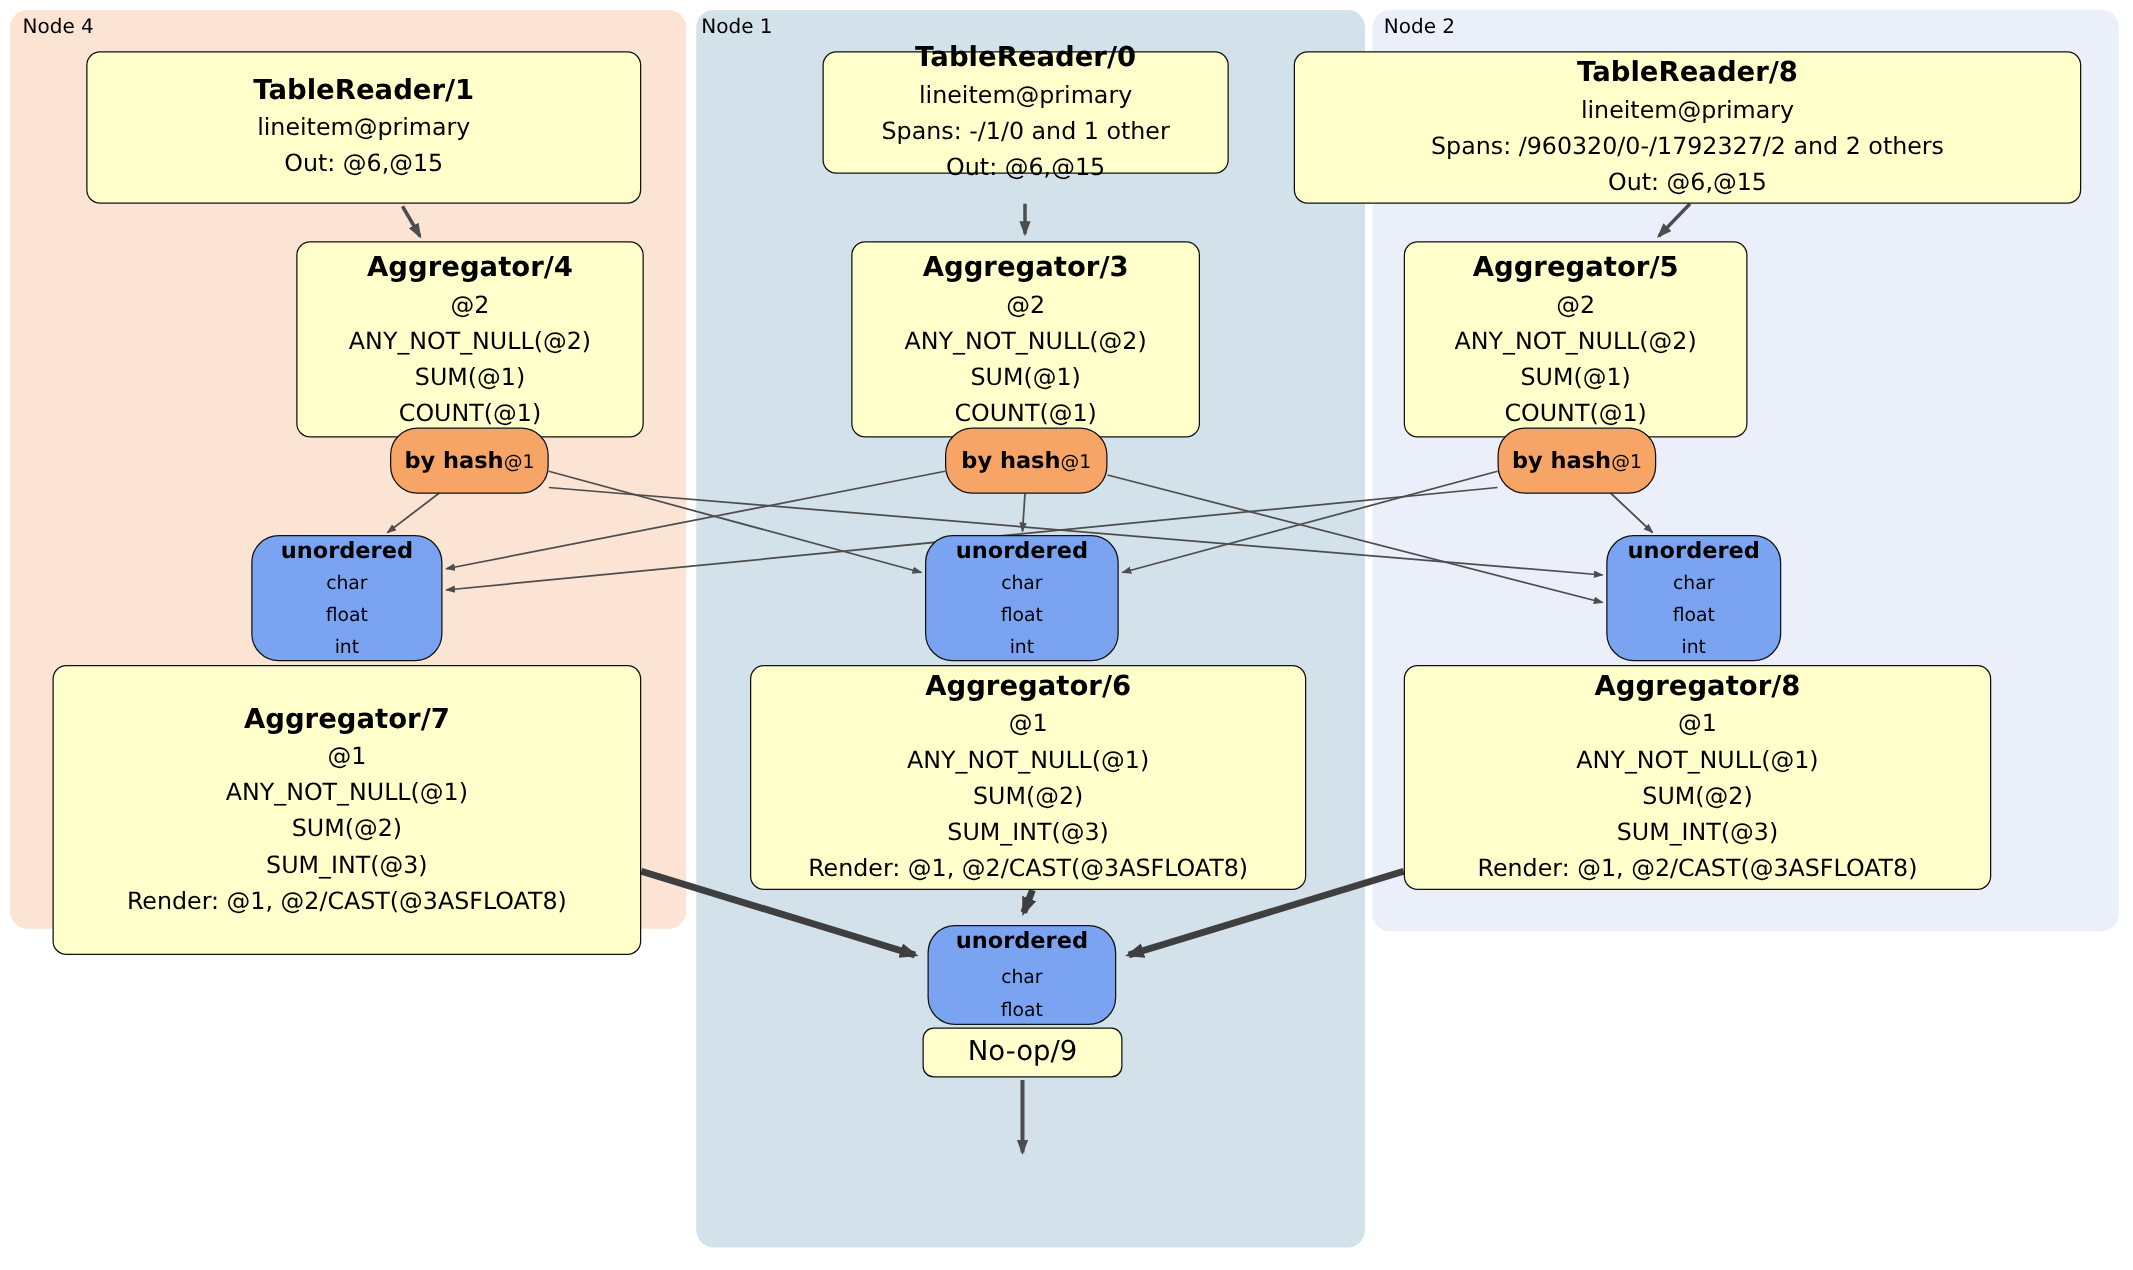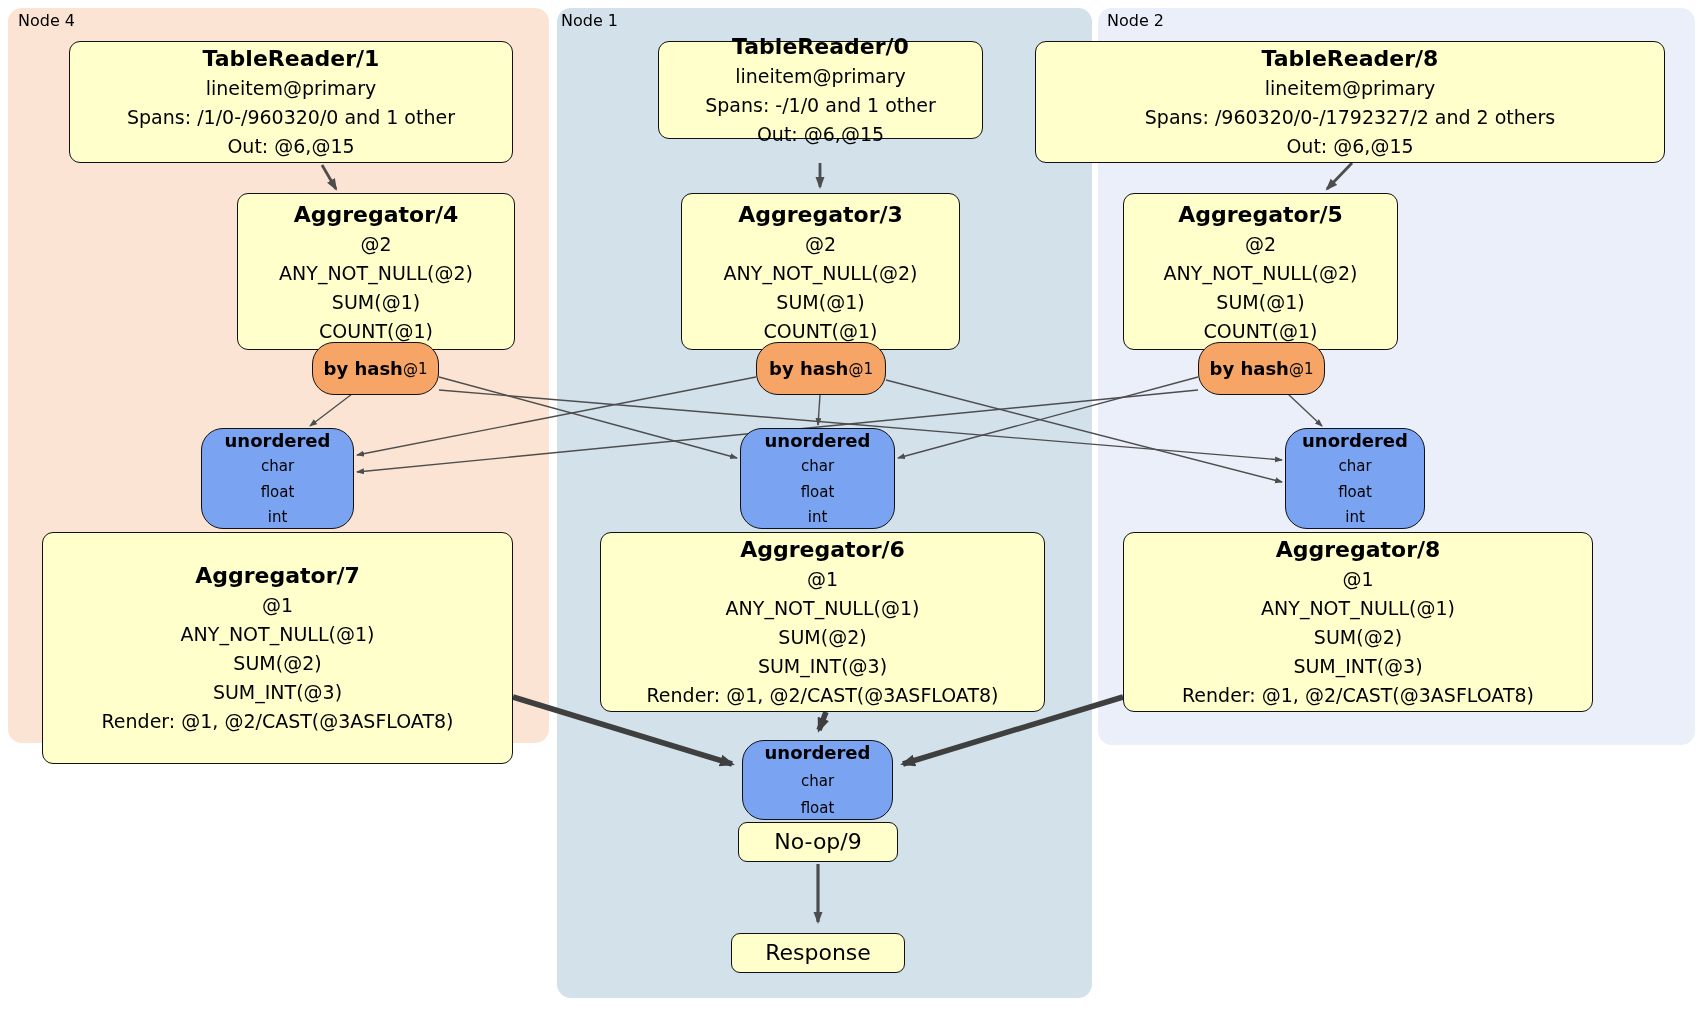--- a/index.html
+++ b/index.html
@@ -81,21 +81,20 @@
     <line x1="513" y1="697" x2="732" y2="764" stroke="#3f3f3f" stroke-width="5.5" marker-end="url(#arrL)"></line>
     <line x1="826" y1="712" x2="819" y2="730" stroke="#3f3f3f" stroke-width="5.5" marker-end="url(#arrL)"></line>
     <line x1="1123" y1="697" x2="903" y2="764" stroke="#3f3f3f" stroke-width="5.5" marker-end="url(#arrL)"></line>
 
     <line x1="818" y1="864" x2="818" y2="922" stroke="#4d4d4d" stroke-width="3.2" marker-end="url(#arrM)"></line>
   </svg>
 
   <div class="box" style="left:69px;top:41px;width:444px;height:122px;">
     <div class="ptitle">TableReader/1</div>
     <div class="pline">lineitem@primary</div>
-    <div class="pline">Spans: /1/0-/960320/0 and 1 other</div>
     <div class="pline">Out: @6,@15</div>
   </div>
   <div class="box" style="left:658px;top:41px;width:325px;height:98px;">
     <div class="ptitle">TableReader/0</div>
     <div class="pline">lineitem@primary</div>
     <div class="pline">Spans: -/1/0 and 1 other</div>
     <div class="pline">Out: @6,@15</div>
   </div>
   <div class="box" style="left:1035px;top:41px;width:630px;height:122px;">
     <div class="ptitle">TableReader/8</div>
@@ -184,17 +183,14 @@
   </div>
 
   <div class="sync" style="left:742px;top:740px;width:151px;height:80px;">
     <div class="stitle">unordered</div>
     <div class="sline">char</div>
     <div class="sline">float</div>
   </div>
   <div class="box" style="left:738px;top:822px;width:160px;height:40px;border-radius:9px;">
     <div class="small-title">No-op/9</div>
   </div>
-  <div class="box" style="left:731px;top:933px;width:174px;height:40px;border-radius:9px;">
-    <div class="small-title">Response</div>
-  </div>
 
 </div>
 
 </body></html>

